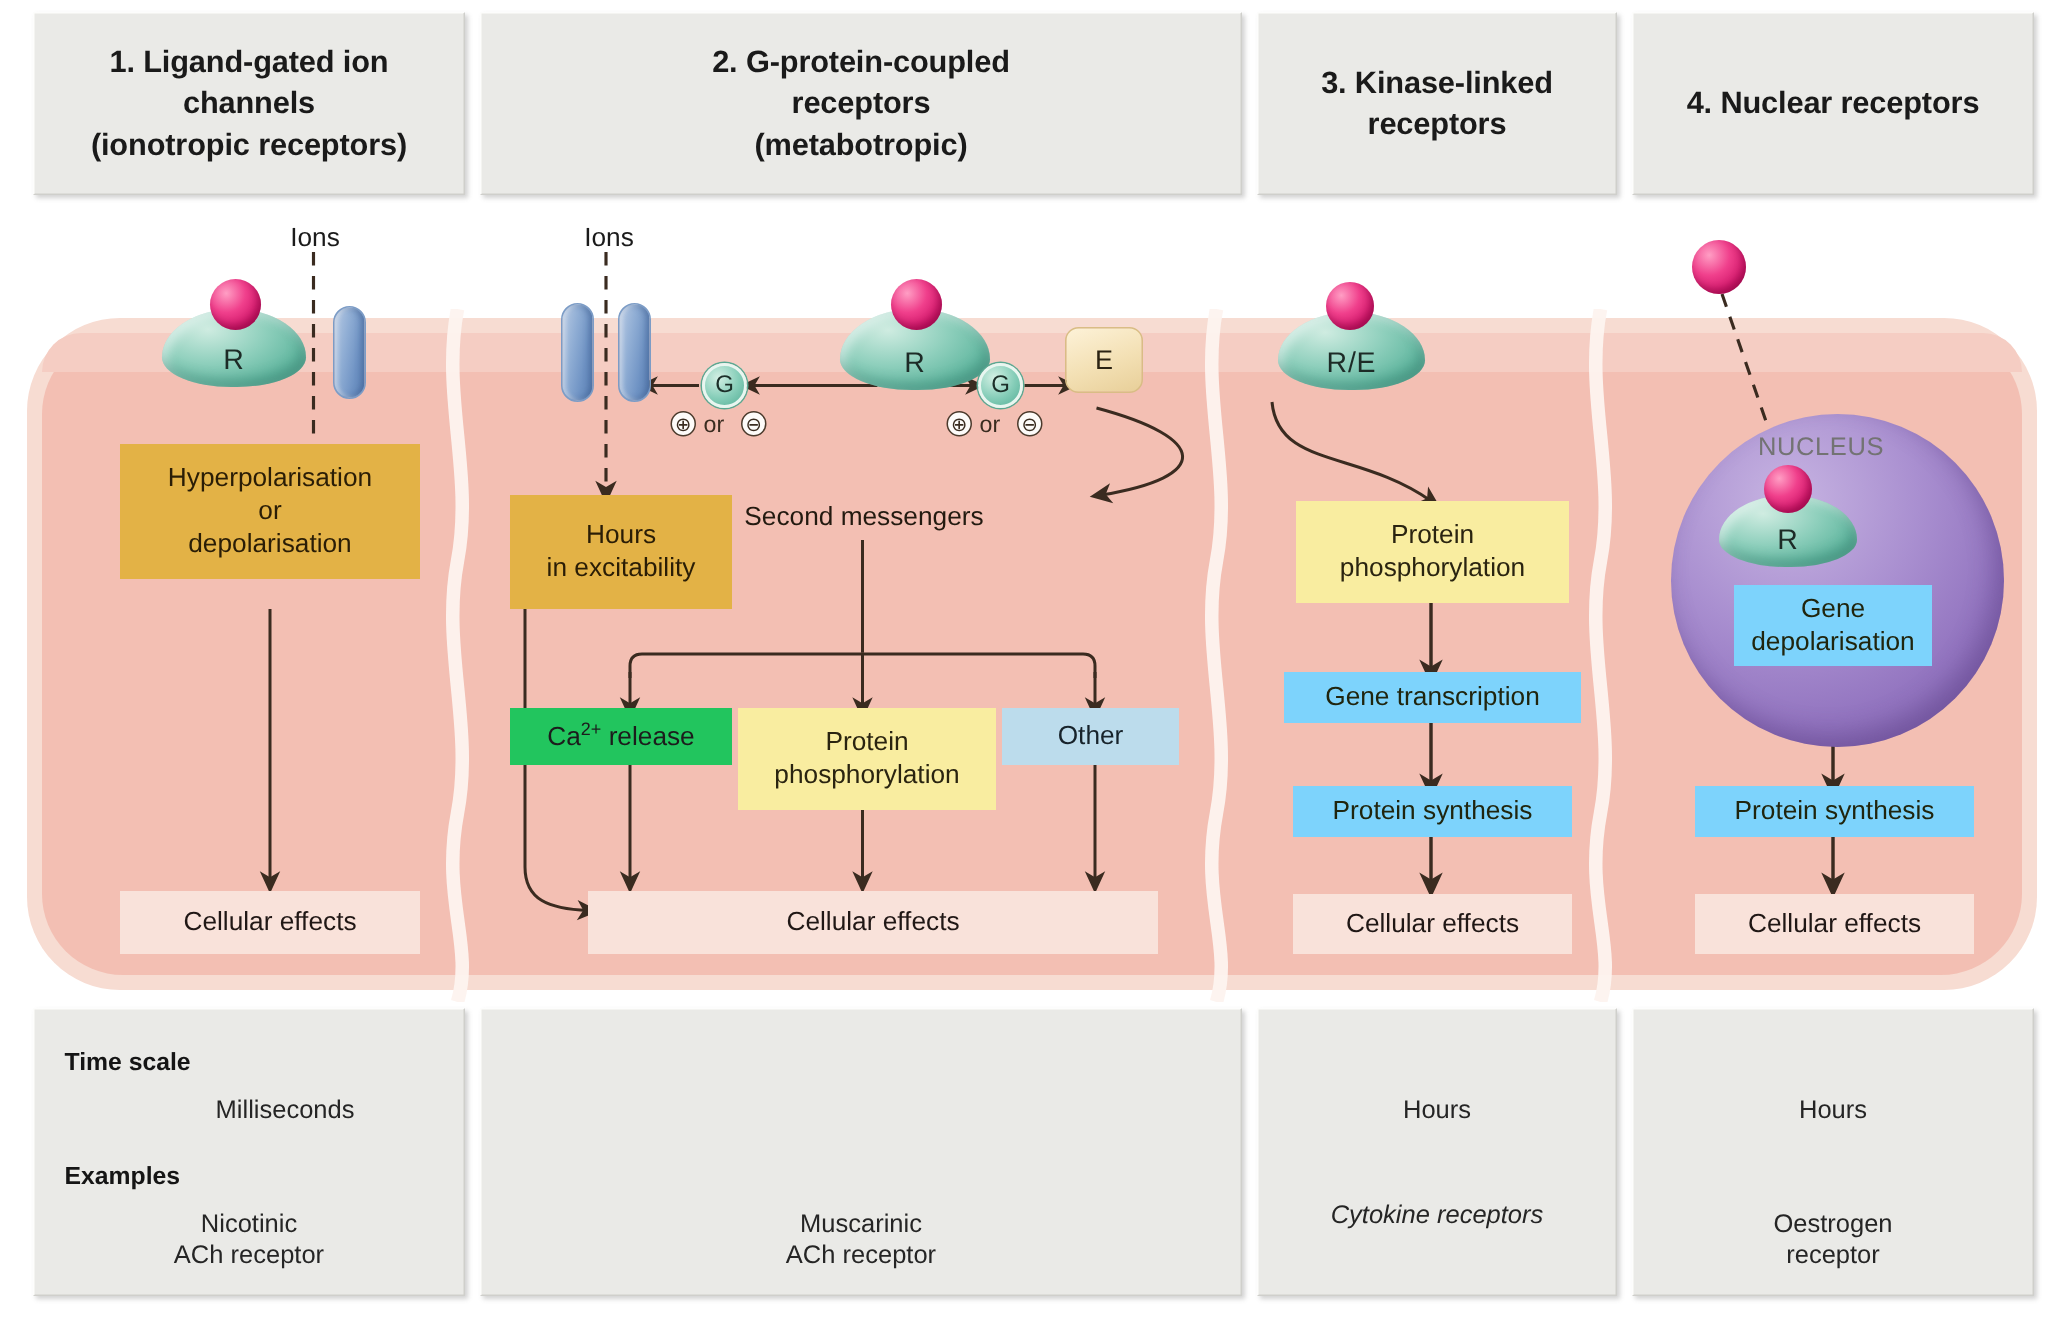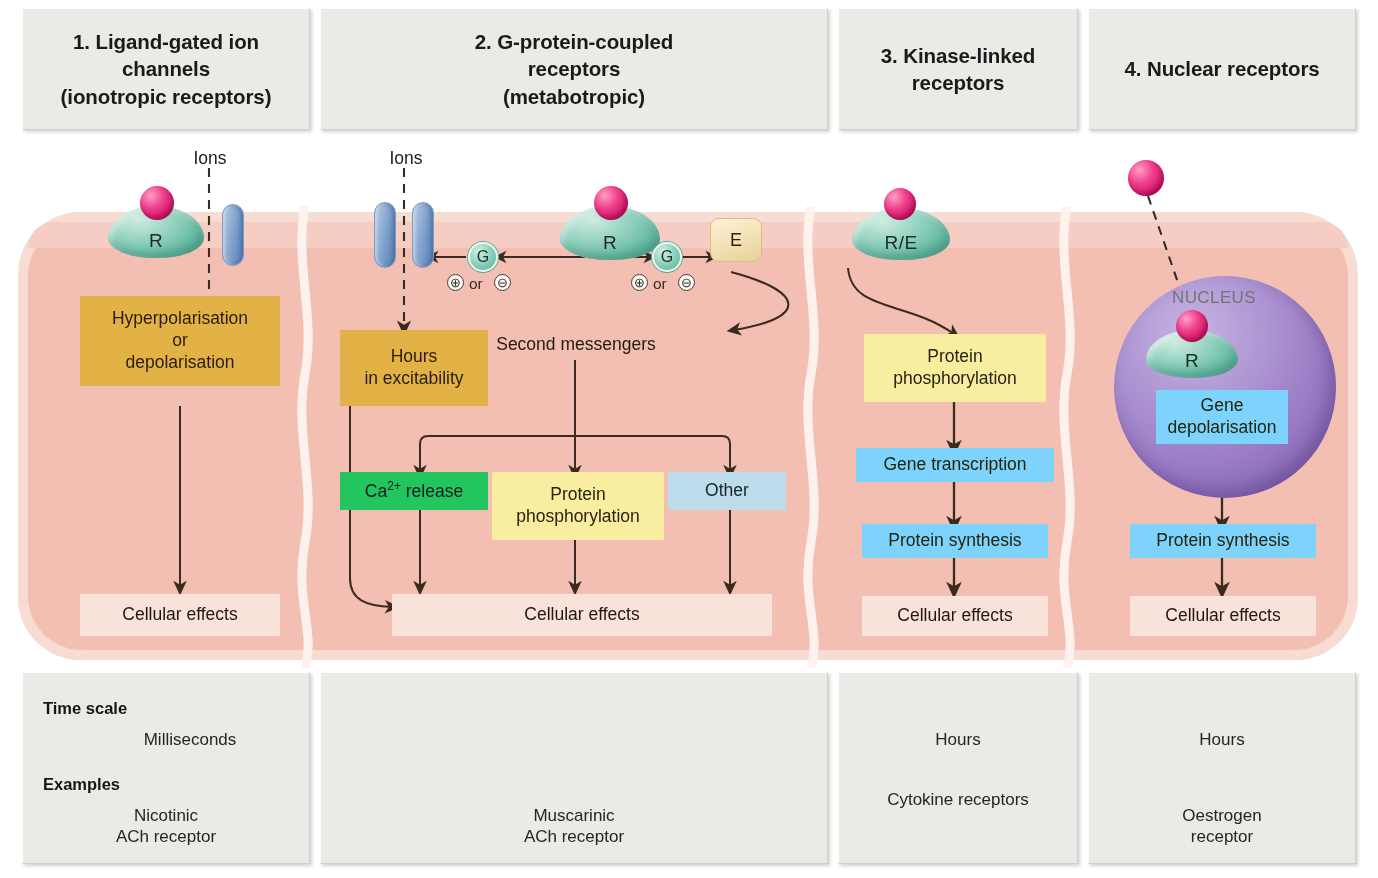--- a/index.html
+++ b/index.html
@@ -437,21 +437,21 @@
         <div class="info-value" style="top:132px;">
           <span>Muscarinic</span><br>
           <span>ACh receptor</span>
         </div>
       </div>
     </div>
 
     <div class="info-box" style="left:816px;width:240px;">
       <div class="info-inner">
         <div class="info-value" style="top:56px;">Hours</div>
-        <div class="info-value" style="top:116px;">
+        <div class="info-value" style="top:126px;font-style:italic;">
           <span>Cytokine receptors</span>
         </div>
       </div>
     </div>
 
     <div class="info-box" style="left:1066px;width:268px;">
       <div class="info-inner">
         <div class="info-value" style="top:56px;">Hours</div>
         <div class="info-value" style="top:132px;">
           <span>Oestrogen</span><br>

